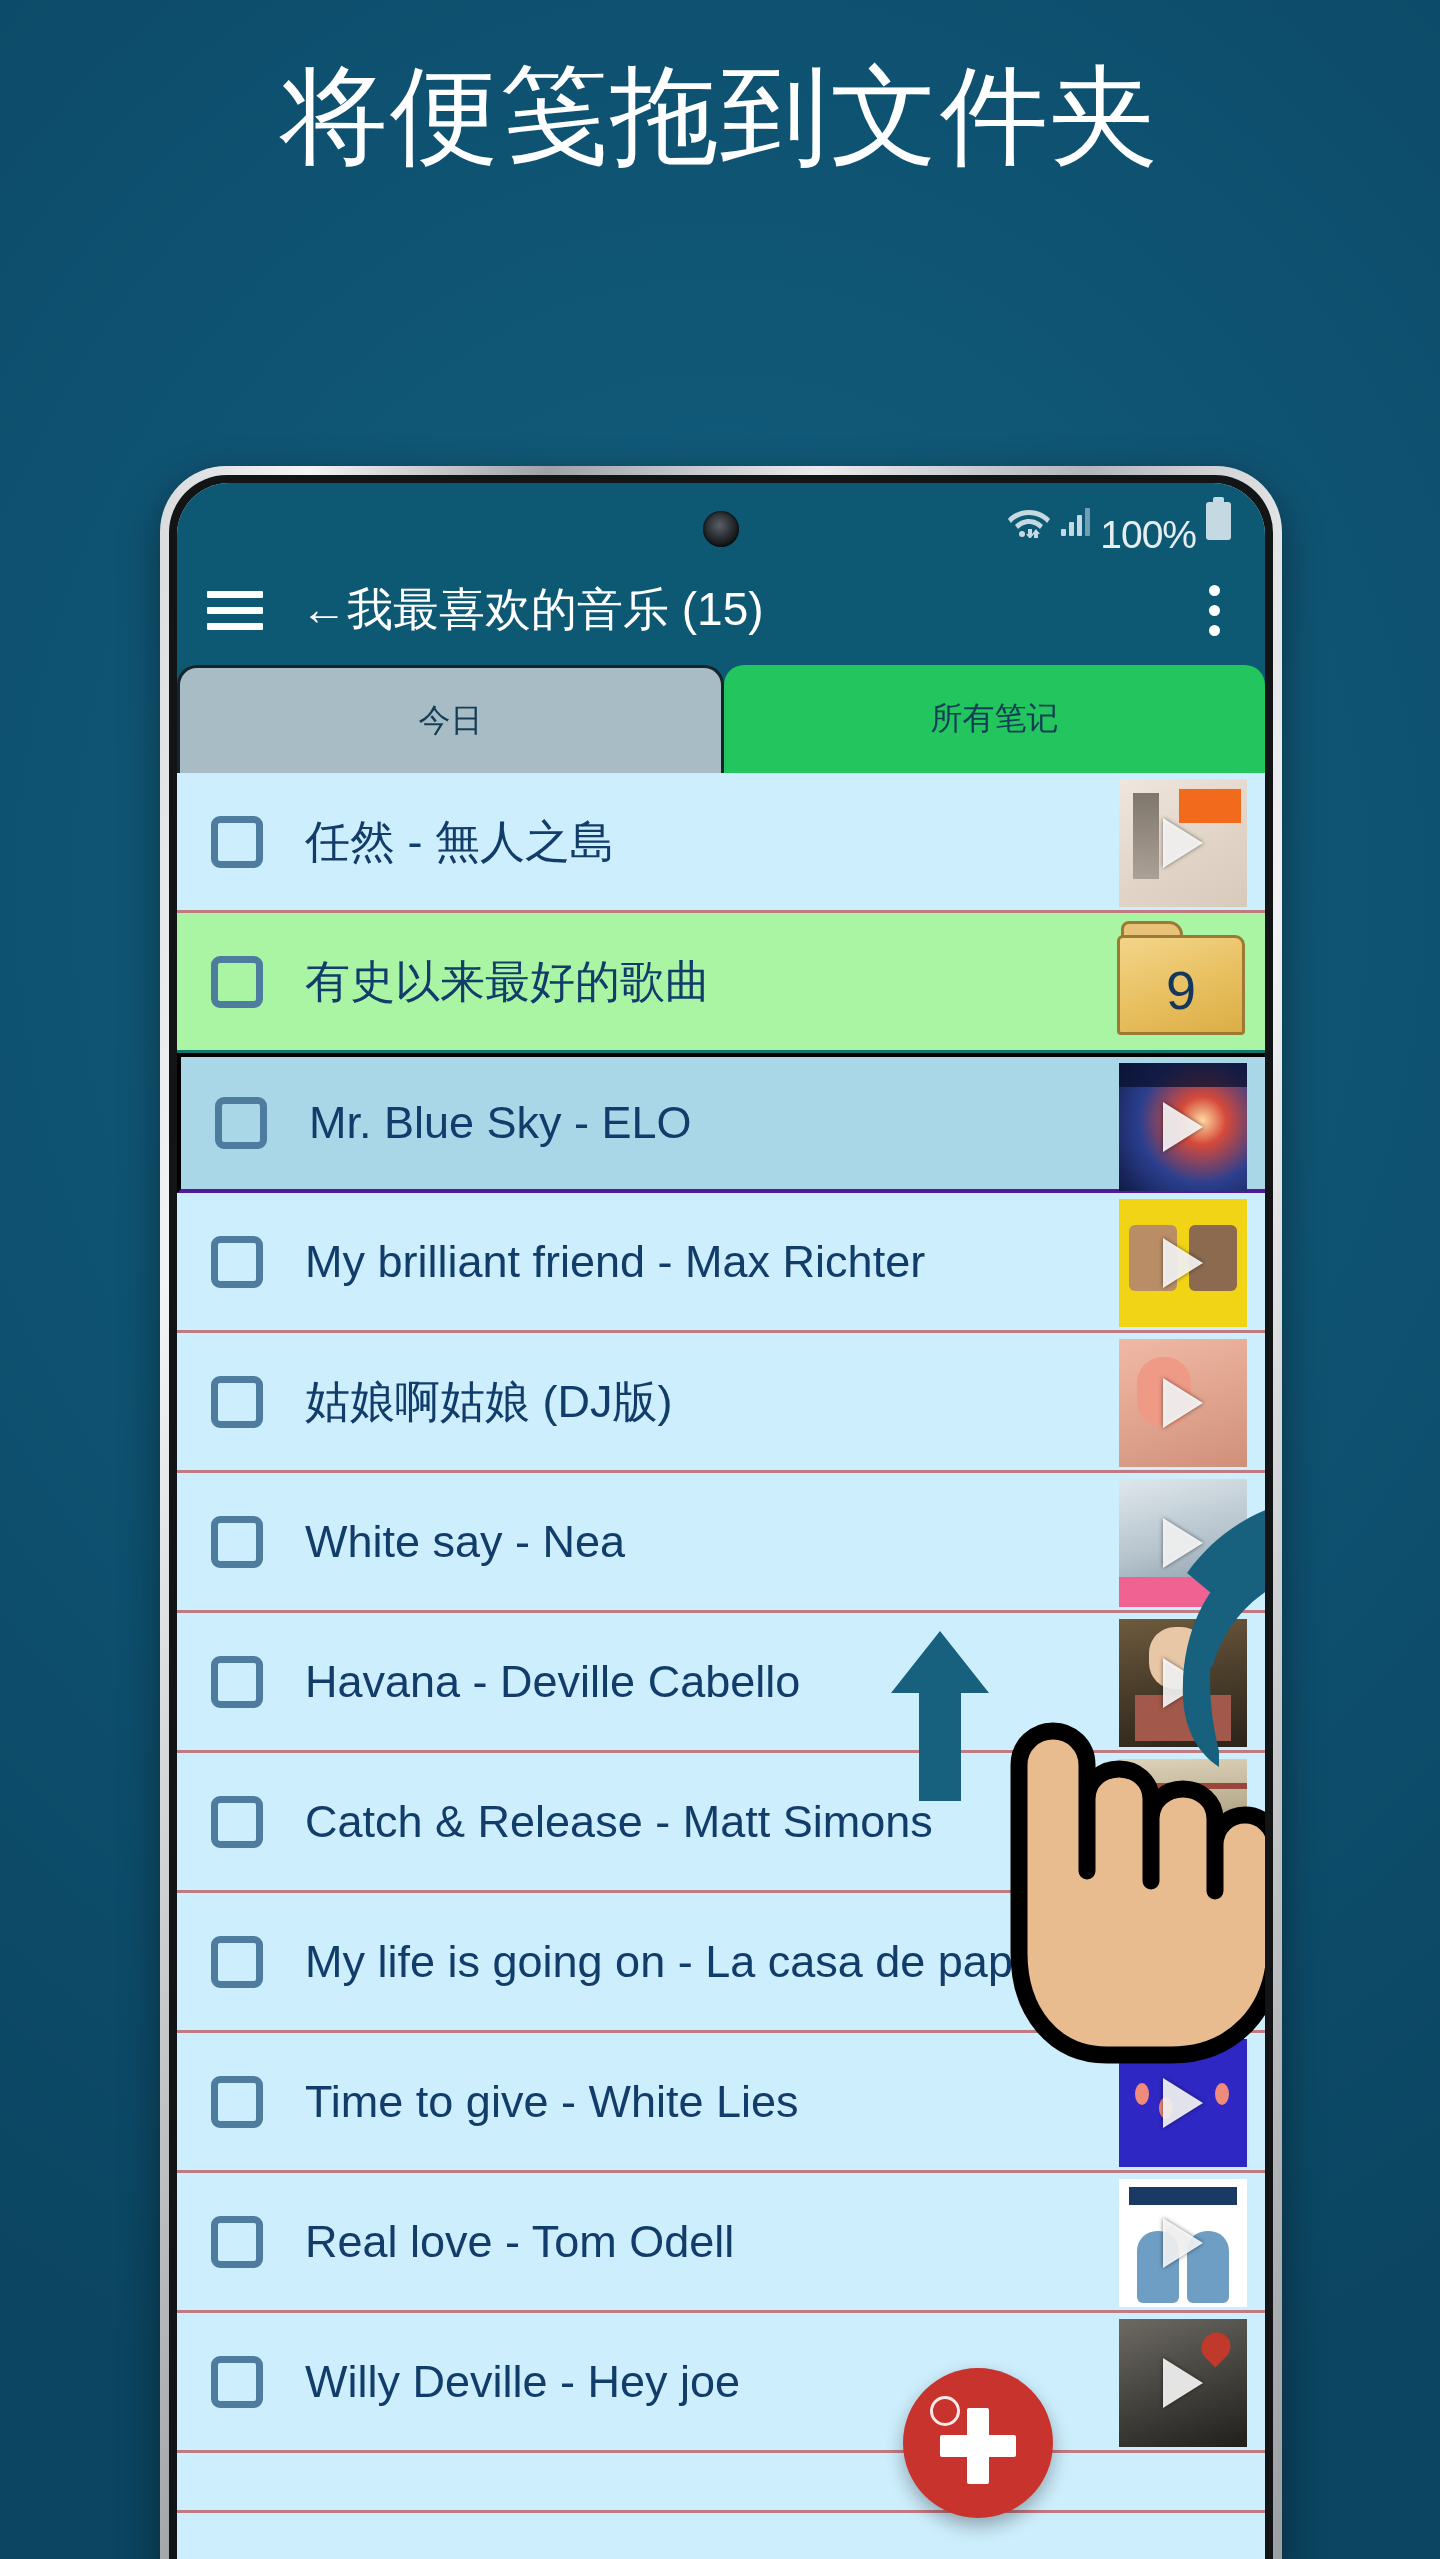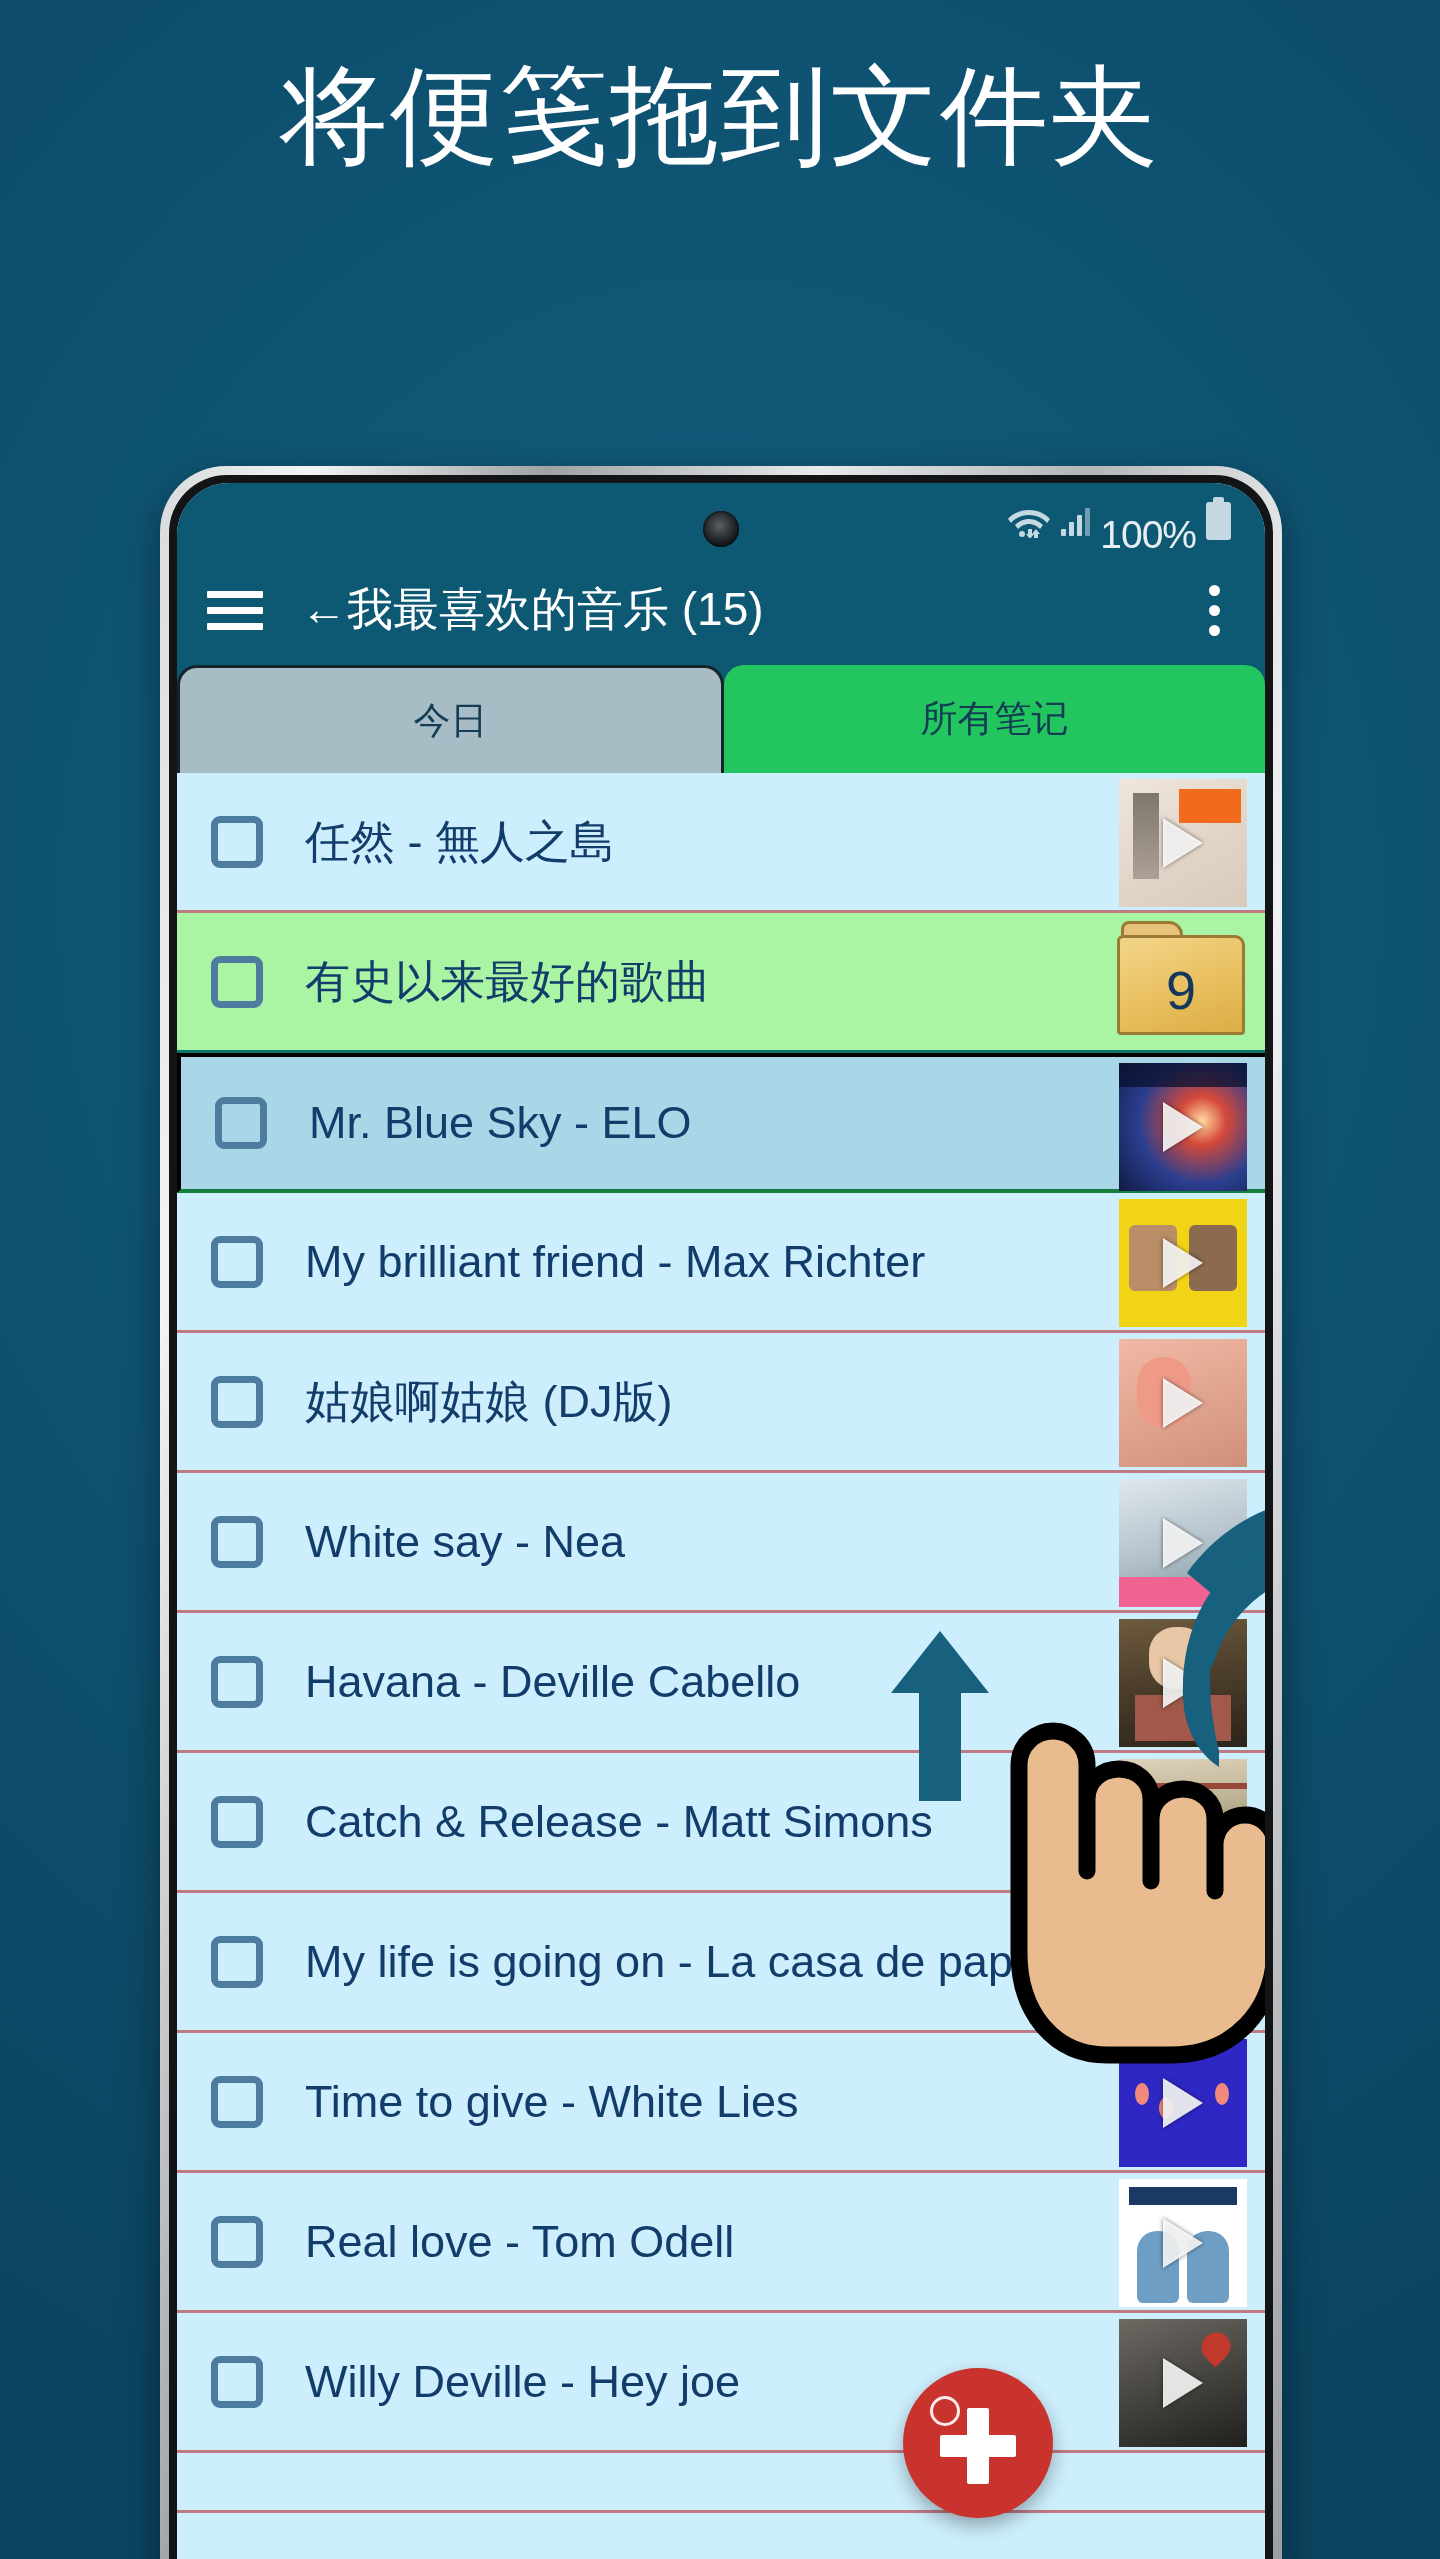--- a/index.html
+++ b/index.html
@@ -108,21 +108,21 @@
     overflow: hidden;
   }
   .overflow-dots { width: 46px; display:flex; flex-direction:column; align-items:center; gap:9px; }
   .overflow-dots i { width:11px; height:11px; border-radius:50%; background:#fff; display:block; }
 
   
   .tabs { display: flex; height: 112px; background: #0d5873; }
   .tab {
     flex: 1;
     display: flex; align-items: center; justify-content: center;
-    font-size: 37px;
+    font-size: 32px;
     color: #123d55;
     border-radius: 20px 20px 0 0;
     margin-top: 4px;
   }
   .tab.selected {
     background: #a7bcc4;
     border: 3px solid #16232b;
     border-bottom: none;
   }
   .tab.unselected { background: #22c55e; }
@@ -141,21 +141,21 @@
     background: #cdeefc;
     border-bottom: 3px solid #c07a82;
     display: flex;
     align-items: center;
     padding-left: 34px;
   }
   .row.green { background: #aaf5a4; border-bottom: 3px solid #0f766e; }
   .row.selected {
     background: #a9d7e8;
     border-top: 4px solid #000;
-    border-bottom: 4px solid #15803d;
+    border-bottom: 4px solid #4c1d95;
     border-left: 4px solid #000;
   }
   .checkbox {
     width: 52px; height: 52px;
     border: 7px solid #4e7c9e;
     border-radius: 9px;
     background: transparent;
     flex: none;
   }
   .row-title {

